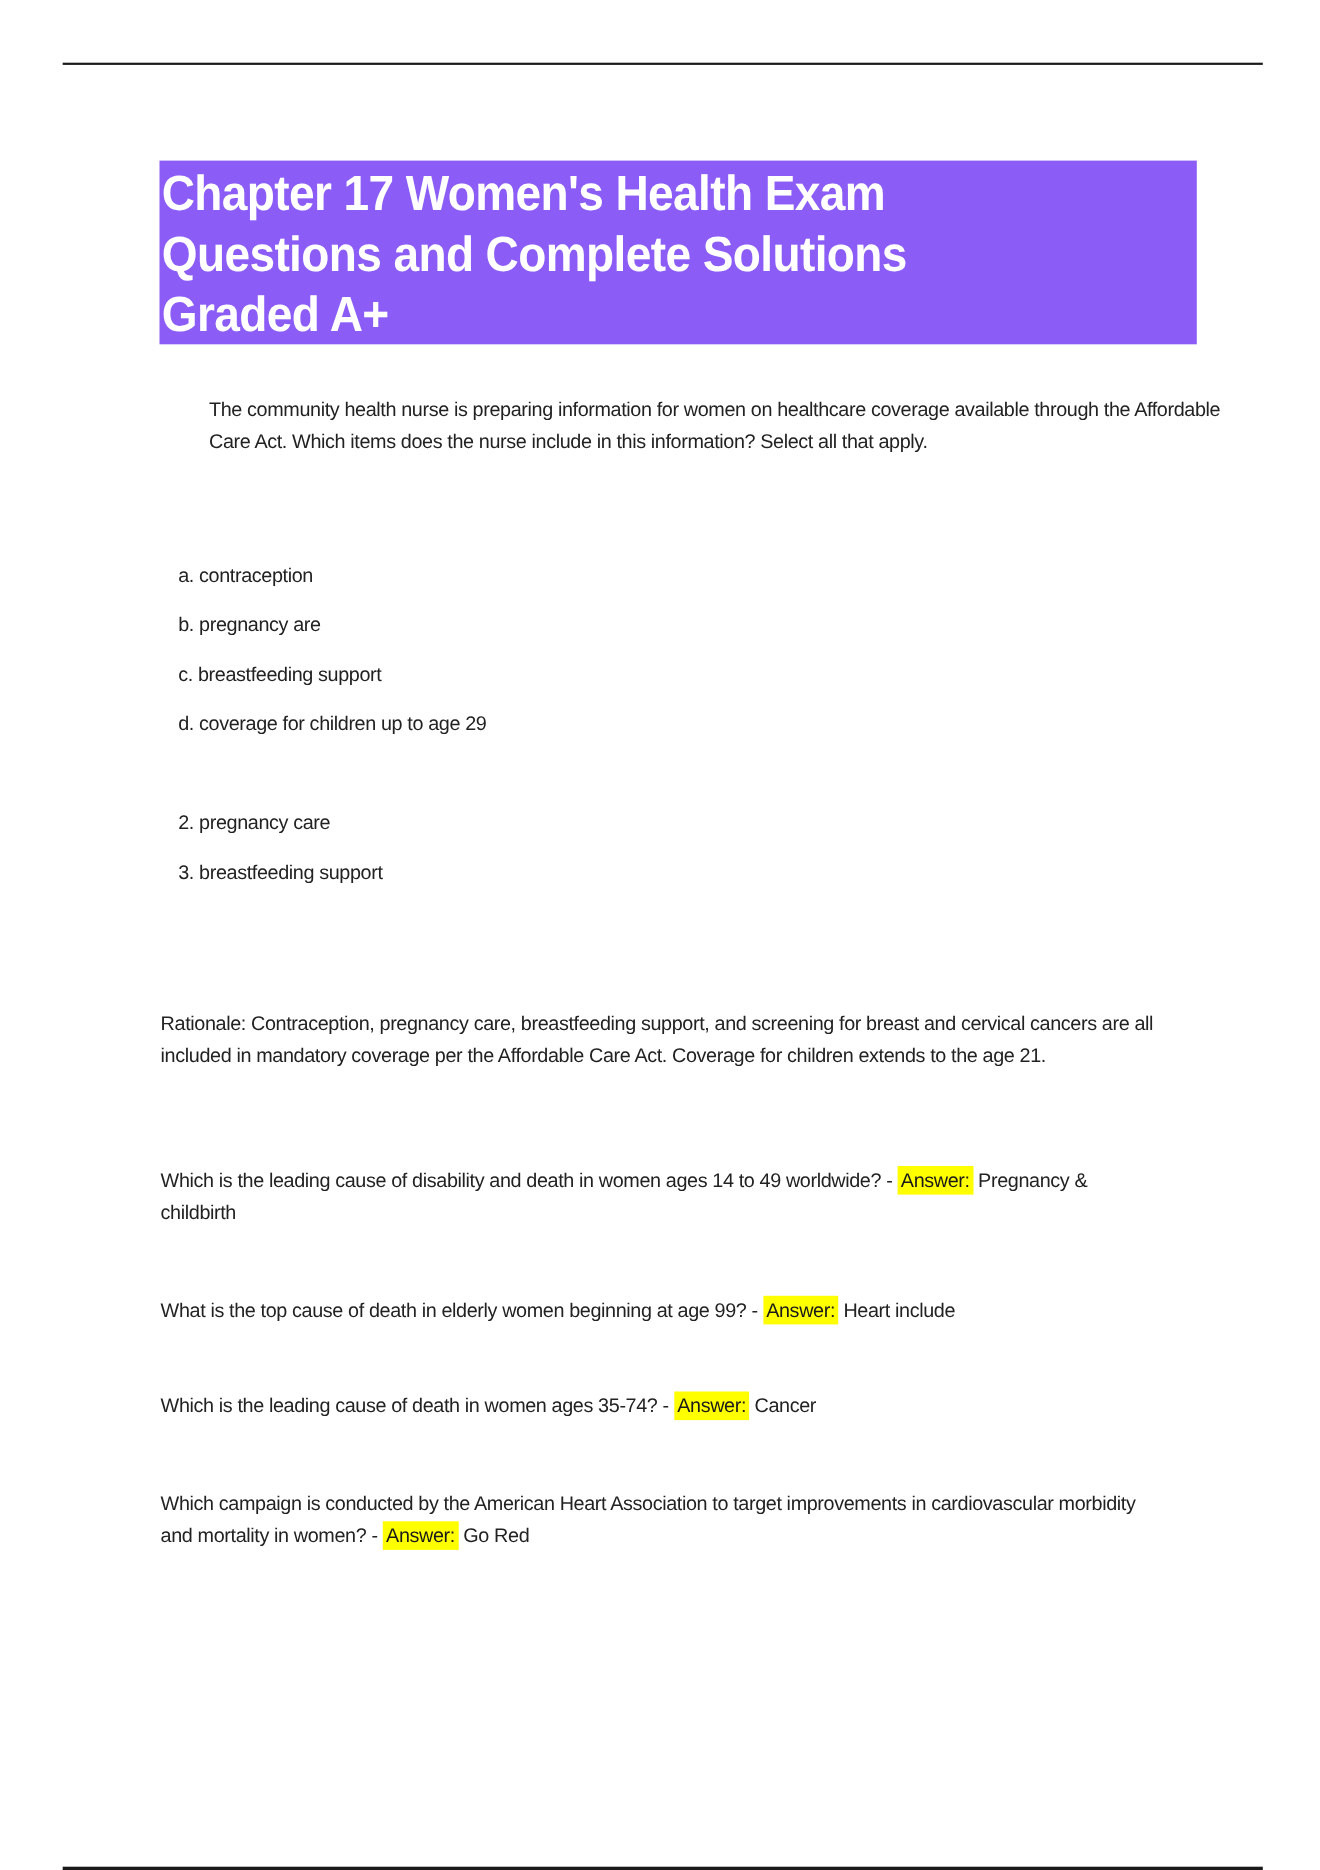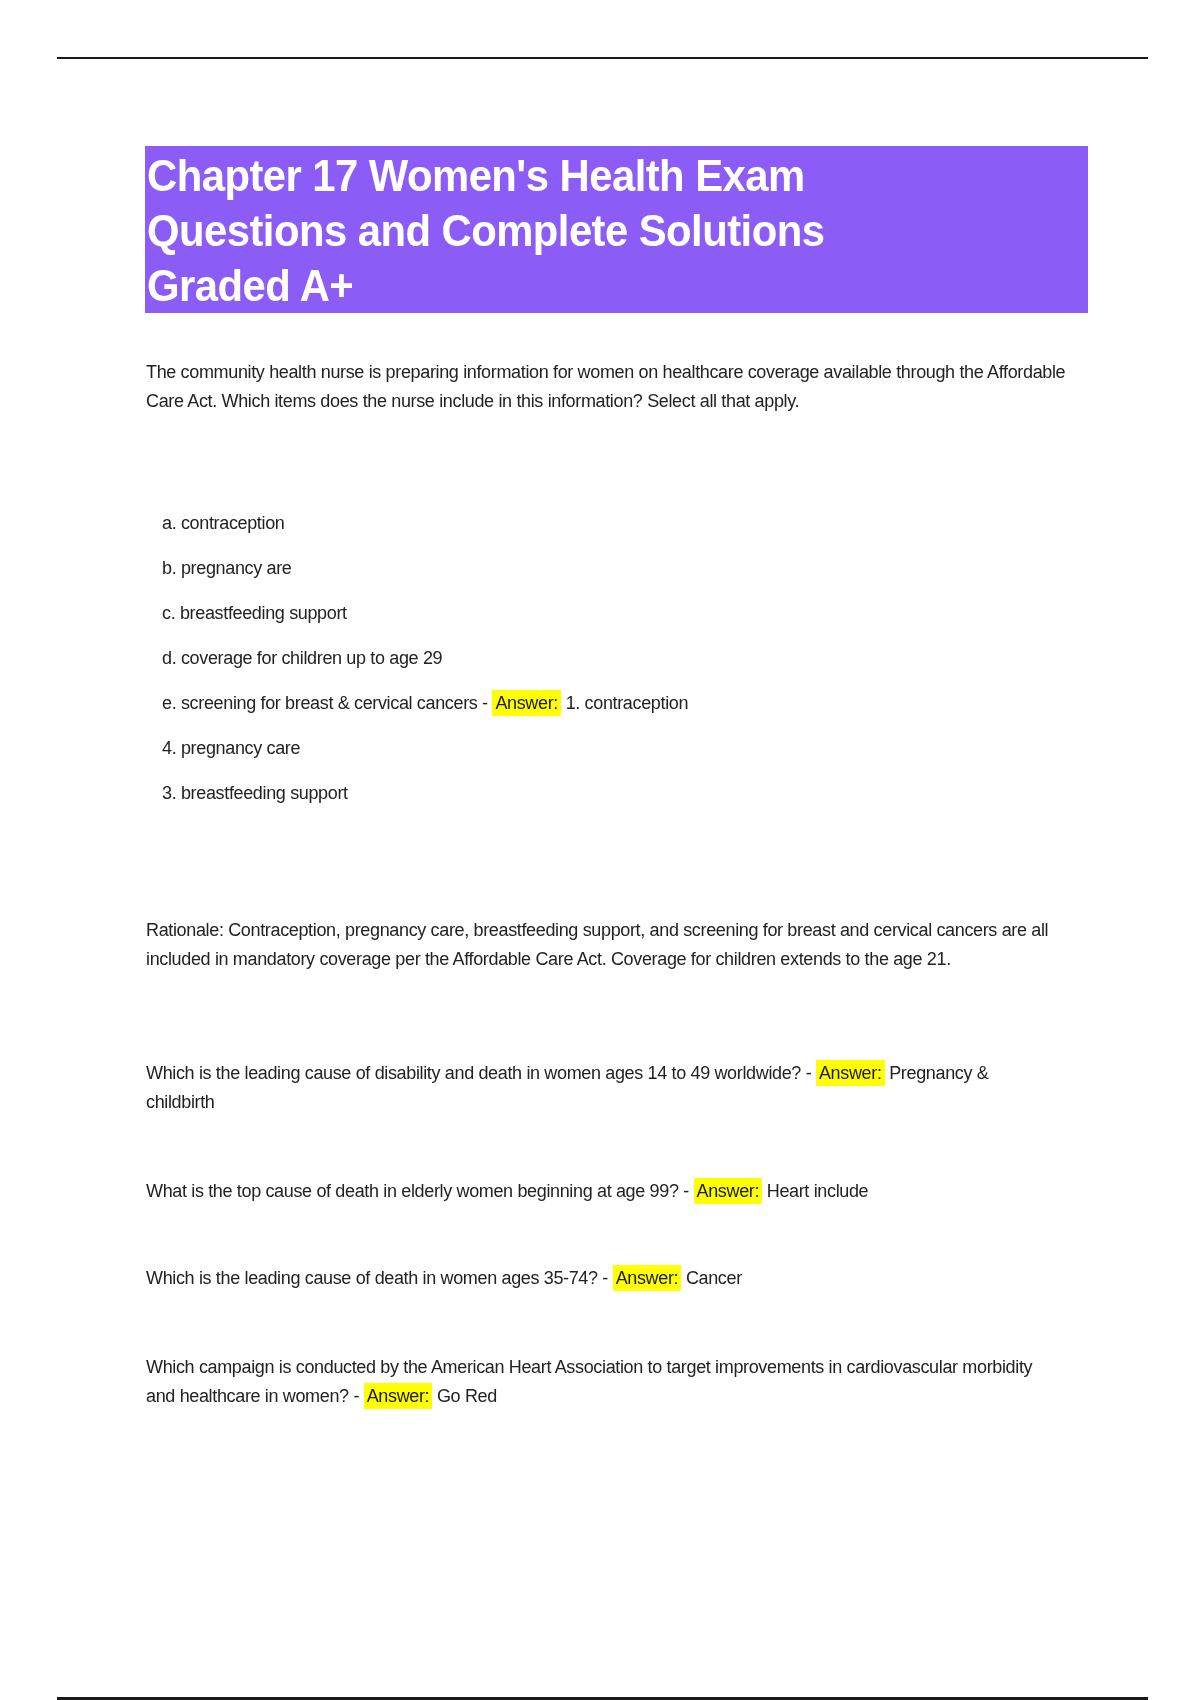--- a/index.html
+++ b/index.html
@@ -30,49 +30,46 @@
 <body>
 
 <div class="rule top"></div>
 
 <div class="title-box">
   <h1 class="title-text">Chapter 17 Women's Health Exam
 Questions and Complete Solutions
 Graded A+</h1>
 </div>
 
-<div class="block" style="top:358px;">
+<div class="block" style="top:358px;margin-left:44px;">
   <p class="para">The community health nurse is preparing information for women on healthcare coverage available through the Affordable Care Act. Which items does the nurse include in this information? Select all that apply.</p>
 </div>
 
 <div class="block" style="top:509px; height:350px;margin-left:16px;">
   <div class="opt" style="top:0px;">a. contraception</div>
   <div class="opt" style="top:45px;">b. pregnancy are</div>
   <div class="opt" style="top:90px;">c. breastfeeding support</div>
   <div class="opt" style="top:135px;">d. coverage for children up to age 29</div>
-  <div class="opt" style="top:180px;">
-    <span>e. screening for breast &amp; cervical cancers - </span><span class="hl">Answer:</span> <span>1. contraception</span>
-  </div>
-  <div class="opt" style="top:225px;">4. pregnancy care</div>
+  <div class="opt" style="top:225px;">2. pregnancy care</div>
   <div class="opt" style="top:270px;">3. breastfeeding support</div>
 </div>
 
 <div class="block" style="top:916px;">
   <p class="para">Rationale: Contraception, pregnancy care, breastfeeding support, and screening for breast and cervical cancers are all included in mandatory coverage per the Affordable Care Act. Coverage for children extends to the age 21.</p>
 </div>
 
 <div class="block" style="top:1059px; width:900px;">
   <p class="para"><span>Which is the leading cause of disability and death in women ages 14 to 49 worldwide? - </span><span class="hl">Answer:</span> <span>Pregnancy &amp; childbirth</span></p>
 </div>
 
 <div class="block" style="top:1177px;">
   <p class="para"><span>What is the top cause of death in elderly women beginning at age 99? - </span><span class="hl">Answer:</span> <span>Heart include</span></p>
 </div>
 
 <div class="block" style="top:1264px;">
   <p class="para"><span>Which is the leading cause of death in women ages 35-74? - </span><span class="hl">Answer:</span> <span>Cancer</span></p>
 </div>
 
 <div class="block" style="top:1353px; width:900px;">
-  <p class="para"><span>Which campaign is conducted by the American Heart Association to target improvements in cardiovascular morbidity and healthcare in women? - </span><span class="hl">Answer:</span> <span>Go Red</span></p>
+  <p class="para"><span>Which campaign is conducted by the American Heart Association to target improvements in cardiovascular morbidity and mortality in women? - </span><span class="hl">Answer:</span> <span>Go Red</span></p>
 </div>
 
 <div class="rule bottom"></div>
 
 </body></html>

